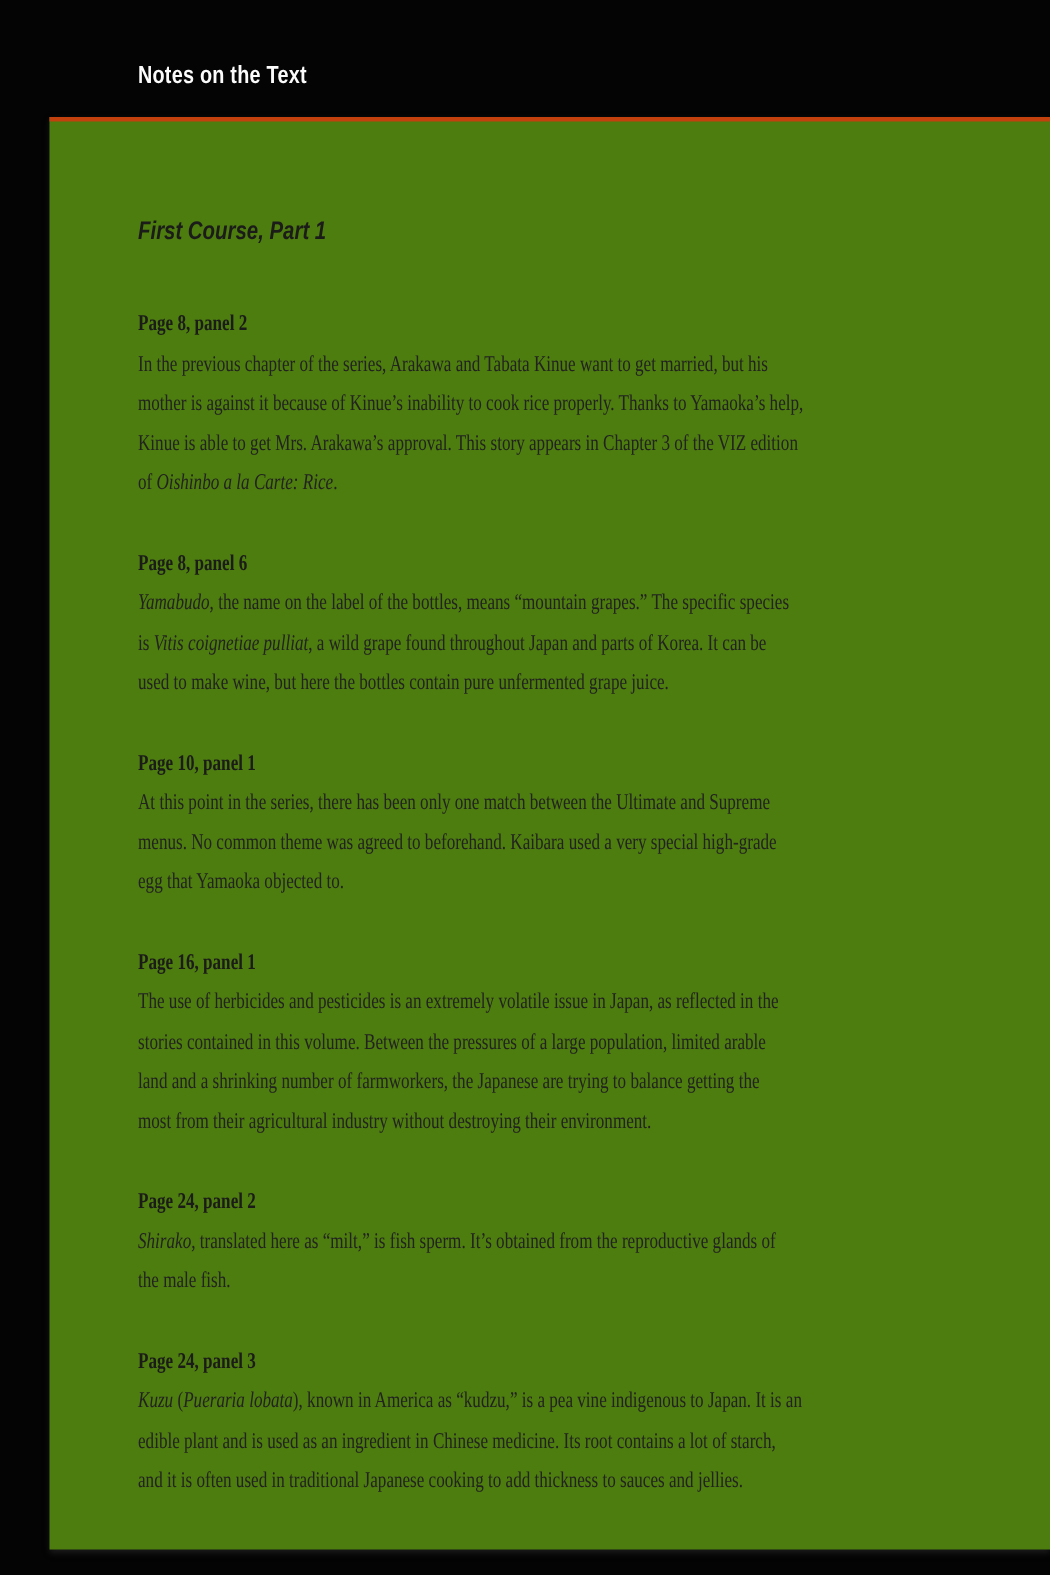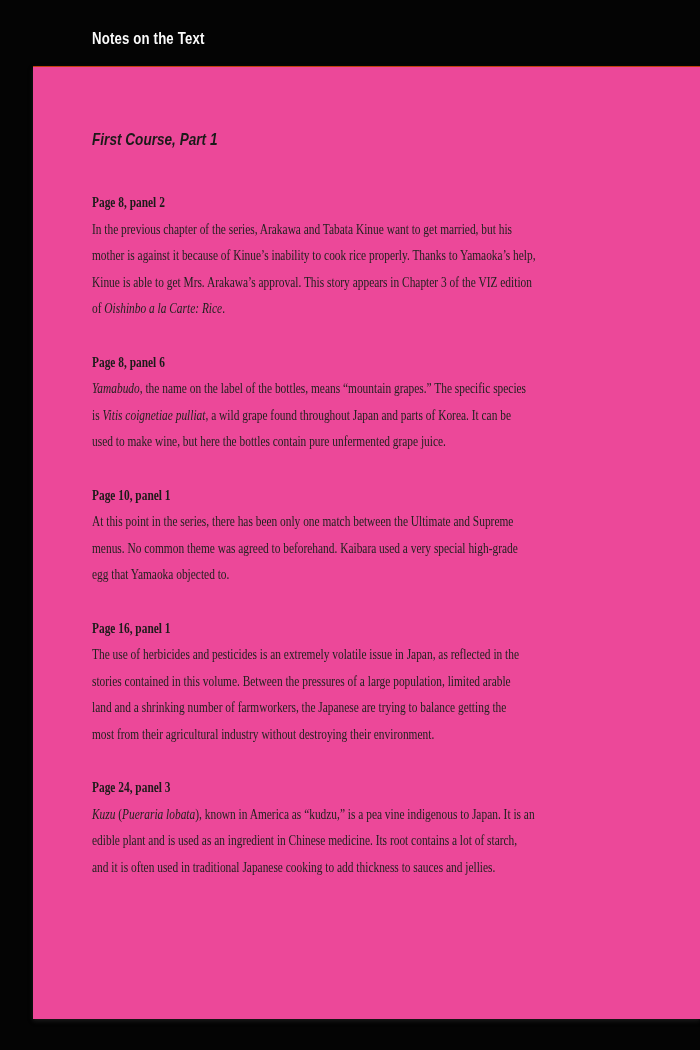--- a/index.html
+++ b/index.html
@@ -9,41 +9,42 @@
     height: 1050px;
     background: #040404;
     font-family: "Liberation Sans", sans-serif;
     overflow: hidden;
   }
   .screen {
     position: relative;
     width: 700px;
     height: 919px;
     background: #040404;
+    margin-top: 12px;
   }
   .header-title {
     position: absolute;
     left: 92px;
     top: 29px;
     color: #fbfbfb;
     font-weight: bold;
     font-size: 16.5px;
     letter-spacing: 0.2px;
     white-space: nowrap;
     transform: scaleX(0.8);
     transform-origin: 0 0;
   }
   .page {
     position: absolute;
     left: 33px;
     top: 66px;
     width: 667px;
     height: 952px;
-    background: #ec4899;
-    border-top: 1px solid #c2410c;
+    background: #4d7c0f;
+    border-top: 3px solid #c2410c;
     box-shadow: 0 2px 4px rgba(30,30,30,0.9);
   }
   .content {
     padding: 60px 0 0 59px;
   }
   .line {
     white-space: nowrap;
     font-size: 15px;
     line-height: 26.5px;
     color: #222220;
@@ -94,20 +95,25 @@
             <div class="line note-line"><span>egg that Yamaoka objected to.</span></div>
           </div>
           <div class="note">
             <div class="line note-heading">Page 16, panel 1</div>
             <div class="line note-line"><span>The use of herbicides and pesticides is an extremely volatile issue in Japan, as reflected in the</span></div>
             <div class="line note-line"><span>stories contained in this volume. Between the pressures of a large population, limited arable</span></div>
             <div class="line note-line"><span>land and a shrinking number of farmworkers, the Japanese are trying to balance getting the</span></div>
             <div class="line note-line"><span>most from their agricultural industry without destroying their environment.</span></div>
           </div>
           <div class="note">
+            <div class="line note-heading">Page 24, panel 2</div>
+            <div class="line note-line"><em>Shirako</em><span>, translated here as “milt,” is fish sperm. It’s obtained from the reproductive glands of</span></div>
+            <div class="line note-line"><span>the male fish.</span></div>
+          </div>
+          <div class="note">
             <div class="line note-heading">Page 24, panel 3</div>
             <div class="line note-line"><em>Kuzu</em><span> (</span><em>Pueraria lobata</em><span>), known in America as “kudzu,” is a pea vine indigenous to Japan. It is an</span></div>
             <div class="line note-line"><span>edible plant and is used as an ingredient in Chinese medicine. Its root contains a lot of starch,</span></div>
             <div class="line note-line"><span>and it is often used in traditional Japanese cooking to add thickness to sauces and jellies.</span></div>
           </div>
         </div>
     </div>
   </div>
 </div>
 

